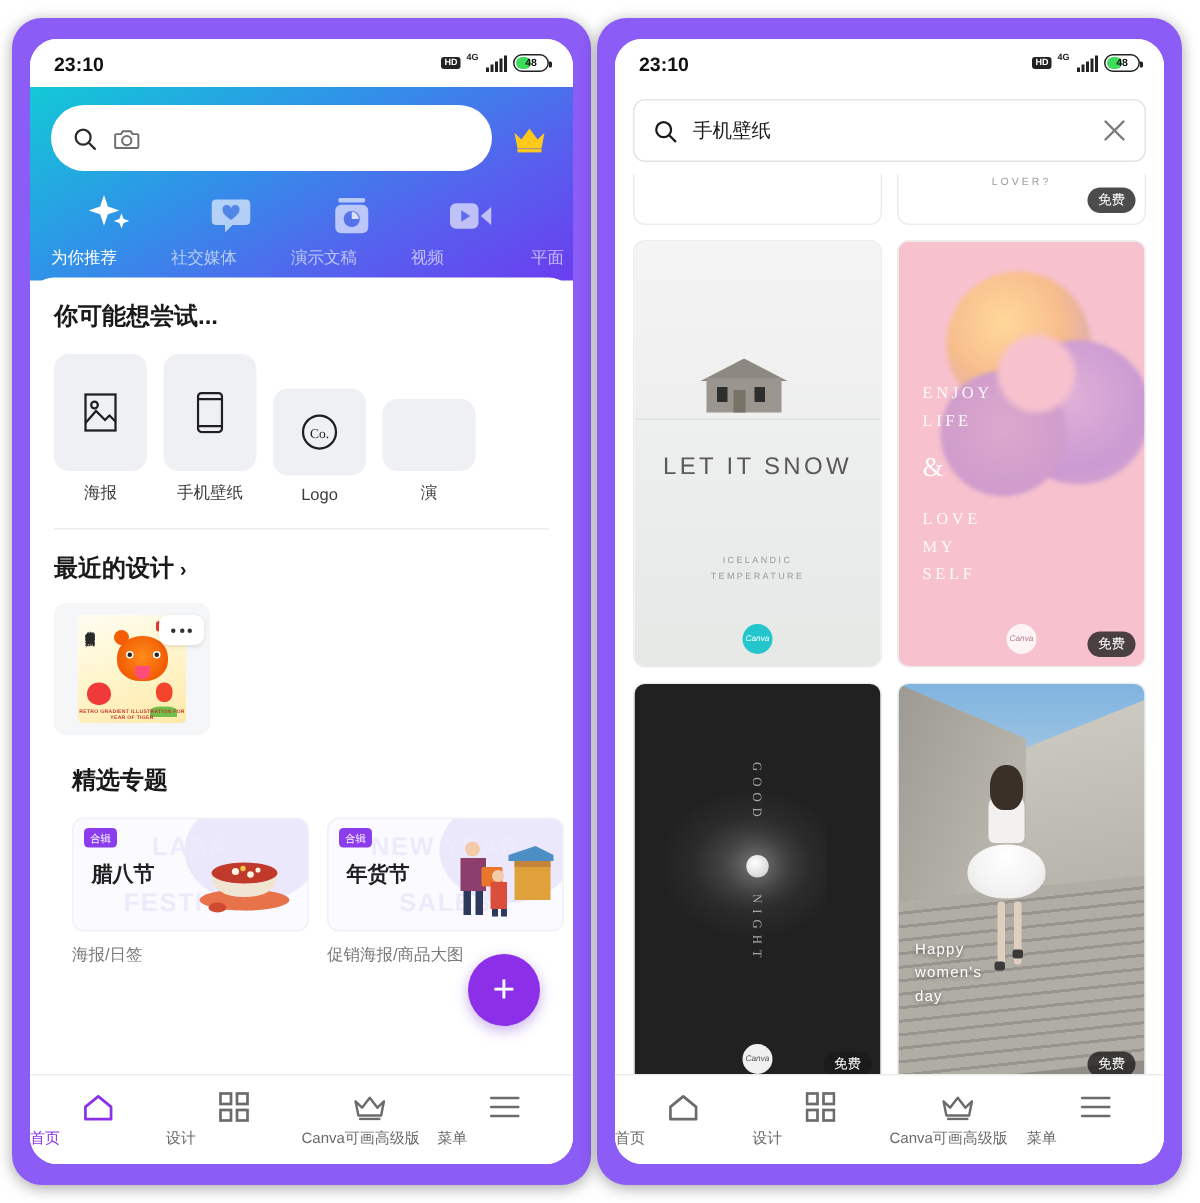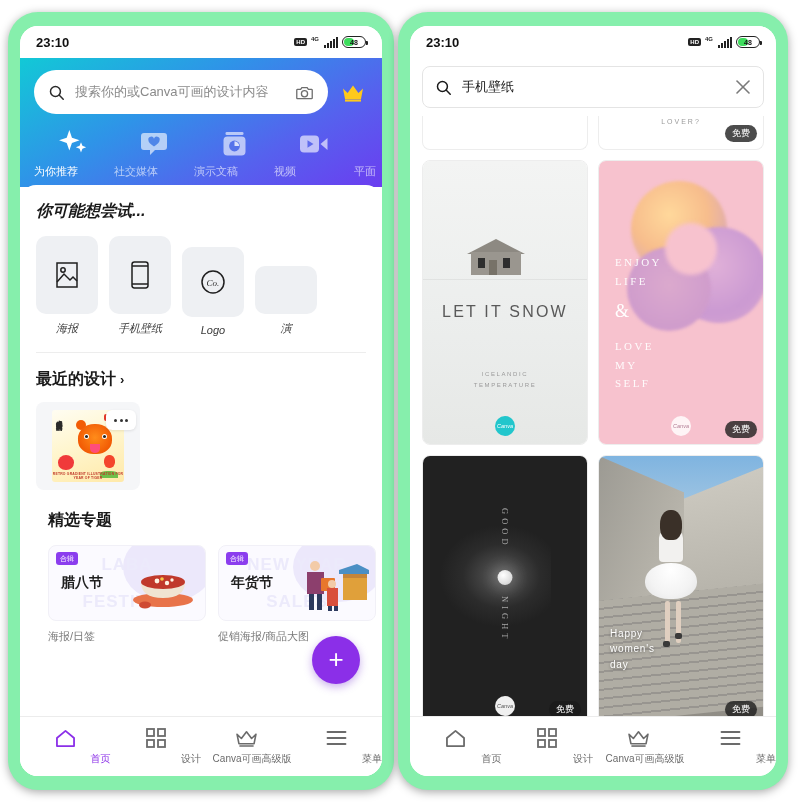--- a/index.html
+++ b/index.html
@@ -7,22 +7,22 @@
   body {
     background:#ffffff;
     font-family:"Liberation Sans","DejaVu Sans",sans-serif;
     position:relative;
   }
   .stage { position:absolute; inset:0; }
 
   
   .phone {
     position:absolute;
-    background:#86efac;
-    border-radius:30px;
+    background:#8b5cf6;
+    border-radius:20px;
     box-shadow:0 2px 10px rgba(0,0,0,.35);
   }
   #phone-left  { left:8px;  top:12px; width:386px; height:778px; }
   #phone-right { left:398px; top:12px; width:390px; height:778px; }
   .screen {
     position:absolute;
     left:12px; top:14px;
     width:362px; height:750px;
     background:#fff;
     border-radius:18px;
@@ -86,21 +86,21 @@
   .tab .tlabel { font-size:11px; margin-top:4px; }
 
   
   .sheet {
     background:#fff; border-radius:16px 16px 0 0;
     margin-top:-2px; position:relative; z-index:2;
     height:100%;
   }
   .sec-title { font-size:16px; font-weight:bold; color:#1a1a1a; }
   .pad { padding:0 16px; }
-  .sec1 { padding-top:16px;font-style:italic; }
+  .sec1 { padding-top:16px; }
 
   .tiles { display:flex; align-items:flex-end; gap:11px; margin-top:14px; }
   .tile { text-align:center; flex:0 0 auto; }
   .tile .box {
     background:#eef0f3; border-radius:10px;
     display:flex; align-items:center; justify-content:center;
   }
   .tile .tname { font-size:11px; color:#3b3b3b; margin-top:7px; }
 
   .hr { height:1px; background:#ededed; margin:16px 16px 0 16px; }
@@ -176,21 +176,21 @@
     display:flex; align-items:center; justify-content:center; z-index:30;
   }
   .fab .plus { color:#fff; font-size:26px; font-weight:300; line-height:1; margin-top:-2px;}
 
   
   .botnav {
     position:absolute; left:0; right:0; bottom:0; height:60px;
     background:#fff; border-top:1px solid #ececec;
     display:flex; align-items:center; z-index:20;
   }
-  .nav-item { flex:1; text-align:right; color:#6b6b6b; }
+  .nav-item { flex:1; text-align:left; color:#6b6b6b; }
   .nav-item.active { color:#8b2fe8; }
   .nav-item .nicon { height:22px; display:flex; align-items:center; justify-content:center;}
   .nav-item .nlabel { font-size:10px; margin-top:3px; }
 
   
   .rs-wrap { padding:8px 12px 8px 12px; background:#fff; position:relative; z-index:5;}
   .rsearch {
     height:42px; border:1px solid #e4e4e4; border-radius:8px;
     display:flex; align-items:center; padding:0 12px; gap:10px; background:#fff;
   }
@@ -350,21 +350,20 @@
         </span>
       </div>
 
       <div class="hero">
         <div class="searchrow">
           <div class="searchbox">
             <svg width="17" height="17" viewBox="0 0 24 24" fill="none" stroke="#2b2b2b" stroke-width="2.1">
                 <circle cx="10.5" cy="10.5" r="7"></circle>
                 <line x1="16" y1="16" x2="21.5" y2="21.5" stroke-linecap="round"></line>
               </svg>
-            <span class="ph">搜索你的或Canva可画的设计内容</span>
             <svg width="19" height="17" viewBox="0 0 24 22" fill="none" stroke="#6e6e6e" stroke-width="1.7">
                 <path d="M3 7h4l1.6-2.4h6.8L17 7h4a1 1 0 0 1 1 1v10a1 1 0 0 1-1 1H3a1 1 0 0 1-1-1V8a1 1 0 0 1 1-1z"></path>
                 <circle cx="12" cy="12.6" r="4"></circle>
               </svg>
           </div>
           <div class="crown-btn">
             <svg width="24" height="19" viewBox="0 0 24 19">
               <path d="M2 5.5 L6.6 10 L12 2.6 L17.4 10 L22 5.5 L20 16 L4 16 Z" fill="#ffc91c"></path>
               <rect x="4" y="16.4" width="16" height="2.2" fill="#ffc91c"></rect>
             </svg>
@@ -439,21 +438,21 @@
               <div class="box" style="width:62px;height:78px;">
                 <svg width="18" height="28" viewBox="0 0 18 28" fill="none" stroke="#1f1f1f" stroke-width="1.5">
                   <rect x="1" y="1" width="16" height="26" rx="2.4"></rect>
                     <line x1="1" y1="5" x2="17" y2="5"></line>
                     <line x1="1" y1="23" x2="17" y2="23"></line>
                 </svg>
               </div>
               <div class="tname">手机壁纸</div>
             </div>
             <div class="tile">
-              <div class="box" style="width:62px;height:70px;">
+              <div class="box" style="width:62px;height:58px;">
                 <svg width="26" height="26" viewBox="0 0 26 26" fill="none" stroke="#1f1f1f" stroke-width="1.5">
                   <circle cx="13" cy="13" r="11"></circle>
                   <text x="13" y="17" font-size="9" text-anchor="middle" fill="#1f1f1f" stroke="none" font-family="Liberation Serif, serif">Co.</text>
                 </svg>
               </div>
               <div class="tname">Logo</div>
             </div>
             <div class="tile">
               <div class="box" style="width:62px;height:48px;"></div>
               <div class="tname">演</div>

